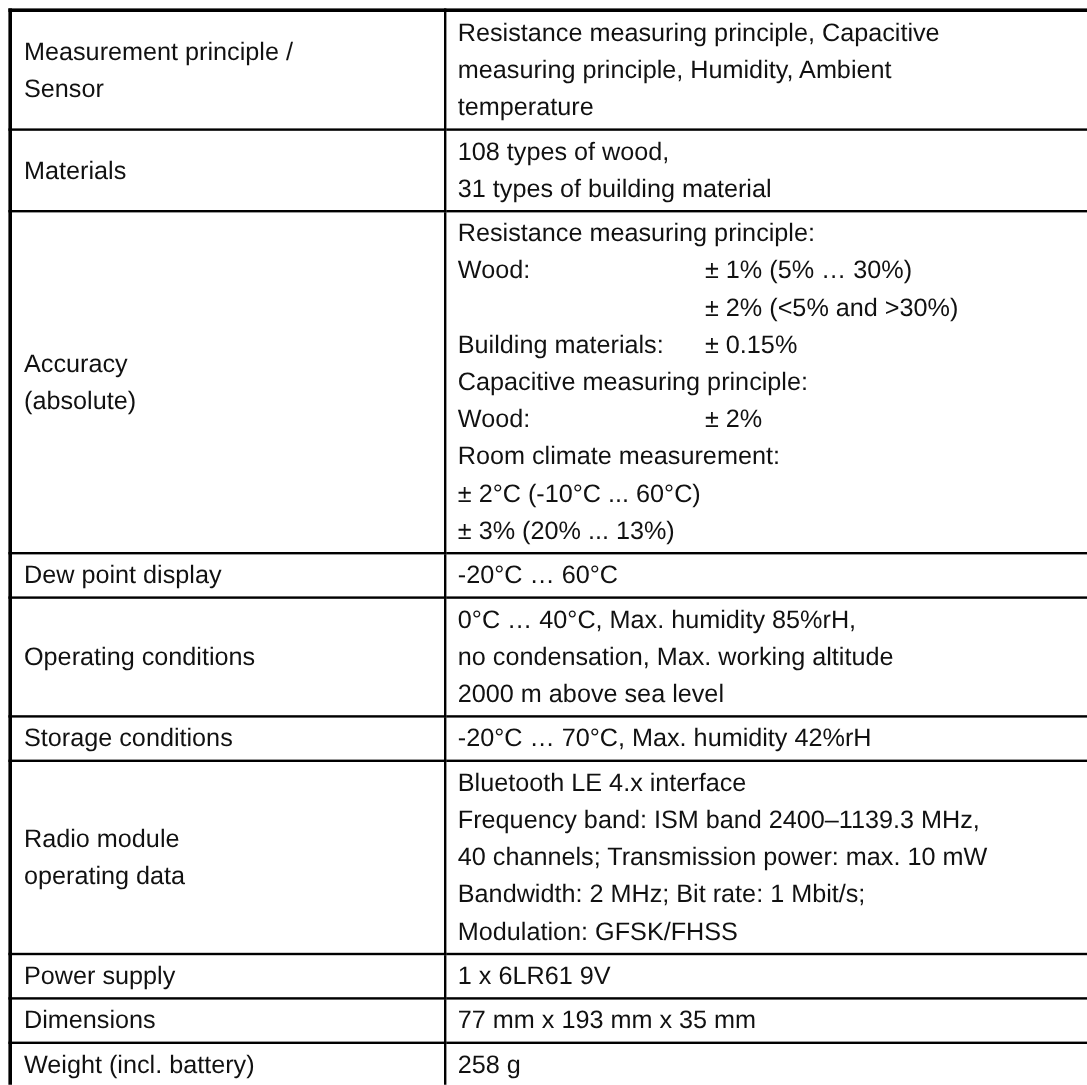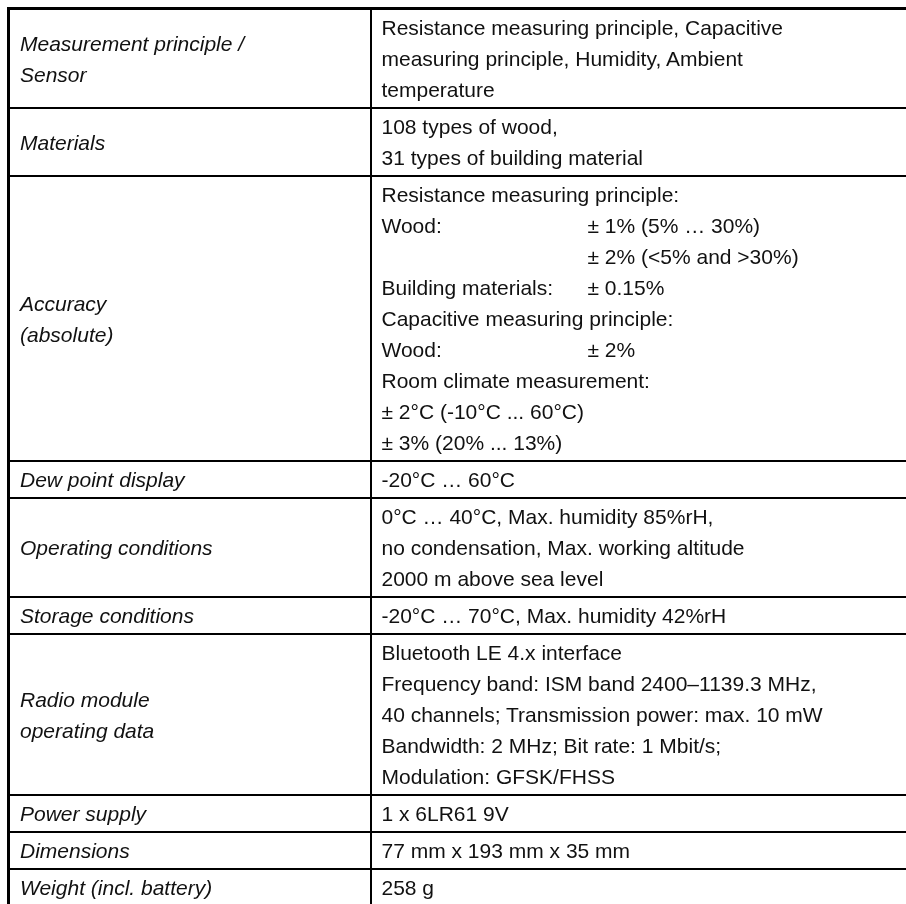--- a/index.html
+++ b/index.html
@@ -22,21 +22,21 @@
     table-layout: fixed;
   }
   td {
     border: 2px solid #000000;
     font-size: 21px;
     line-height: 31px;
     vertical-align: middle;
     padding: 2px 10px;
     overflow: hidden;
   }
-  td.lbl { width: 362px; font-style: italic; }
+  td.lbl { width: 362px; }
   td.val { width: 562px; }
   .pre { white-space: pre-line; }
   .bold { font-weight: normal; }
   .pair { display: flex; }
   .pair .c1 { flex: 0 0 206px; width: 206px; }
   .pair .c2 { flex: 1 1 auto; }
 </style>
 </head>
 <body>
 

